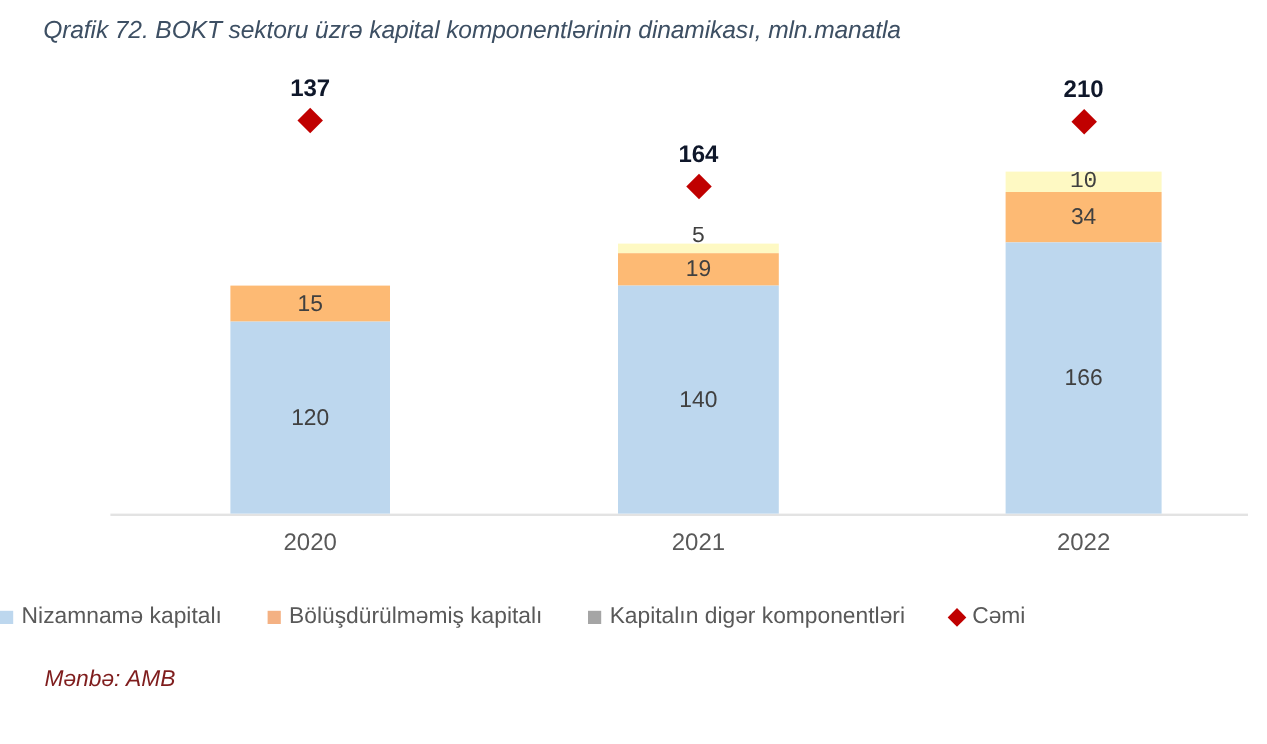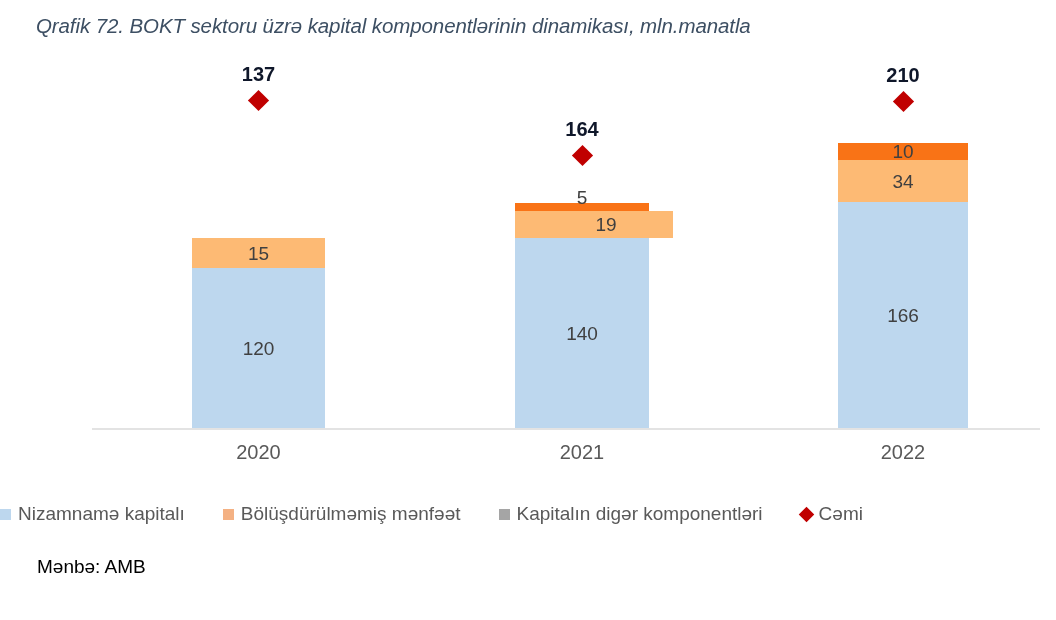--- a/index.html
+++ b/index.html
@@ -84,21 +84,21 @@
   }
   .seg.seg-thin .seg-label {
     position: absolute;
     left: 50%;
     top: -15px;
     transform: translateX(-50%);
   }
 
   .seg-blue  { background: #bdd7ee; }
   .seg-orange{ background: #fdba74; }
-  .seg-gray  { background: #f97316; }
+  .seg-gray  { background: #fef9c3; font-family: Liberation Mono, monospace; }
 
   
   .total-wrap {
     position: absolute;
     width: 100%;
     text-align: center;
   }
   .total-value {
     font-size: 20px;
     font-weight: bold;
@@ -157,21 +157,22 @@
     font-size: 19px;
     color: #595959;
   }
 
   
   .source-note {
     position: absolute;
     left: 37px;
     top: 556px;
     font-size: 19px;
-    color: #000000;
+    font-style: italic;
+    color: #7f1d1d;
     text-align: right;
   }
 </style>
 </head>
 <body>
 
 <div class="chart-title">Qrafik 72. BOKT sektoru üzrə kapital komponentlərinin dinamikası, mln.manatla</div>
 
 <div class="plot-area">
   <div class="axis-line"></div>
@@ -197,21 +198,21 @@
 
   <div class="bar-group" style="left:515px; width:134px;">
     <div class="total-wrap" style="top:119px;">
       <div class="total-value">164</div>
       <span class="diamond"></span>
     </div>
     <div class="bar-stack">
       <div class="seg seg-gray seg-thin" style="height:8px;">
         <span class="seg-label">5</span>
       </div>
-      <div class="seg seg-orange" style="height:27px;padding-left:24px;">
+      <div class="seg seg-orange" style="height:27px;">
         <span class="seg-label">19</span>
       </div>
       <div class="seg seg-blue" style="height:190px;">
         <span class="seg-label">140</span>
       </div>
     </div>
     <div class="cat-label">2021</div>
   </div>
 
   <div class="bar-group" style="left:838px; width:130px;">
@@ -234,21 +235,21 @@
   </div>
 </div>
 
 <div class="legend">
   <div class="legend-item">
     <span class="legend-swatch" style="background:#bdd7ee;"></span>
     <span class="legend-text">Nizamnamə kapitalı</span>
   </div>
   <div class="legend-item">
     <span class="legend-swatch" style="background:#f4b183;"></span>
-    <span class="legend-text">Bölüşdürülməmiş mənfəət</span>
+    <span class="legend-text">Bölüşdürülməmiş kapitalı</span>
   </div>
   <div class="legend-item">
     <span class="legend-swatch" style="background:#a5a5a5;"></span>
     <span class="legend-text">Kapitalın digər komponentləri</span>
   </div>
   <div class="legend-item">
     <span class="legend-diamond"></span>
     <span class="legend-text">Cəmi</span>
   </div>
 </div>

